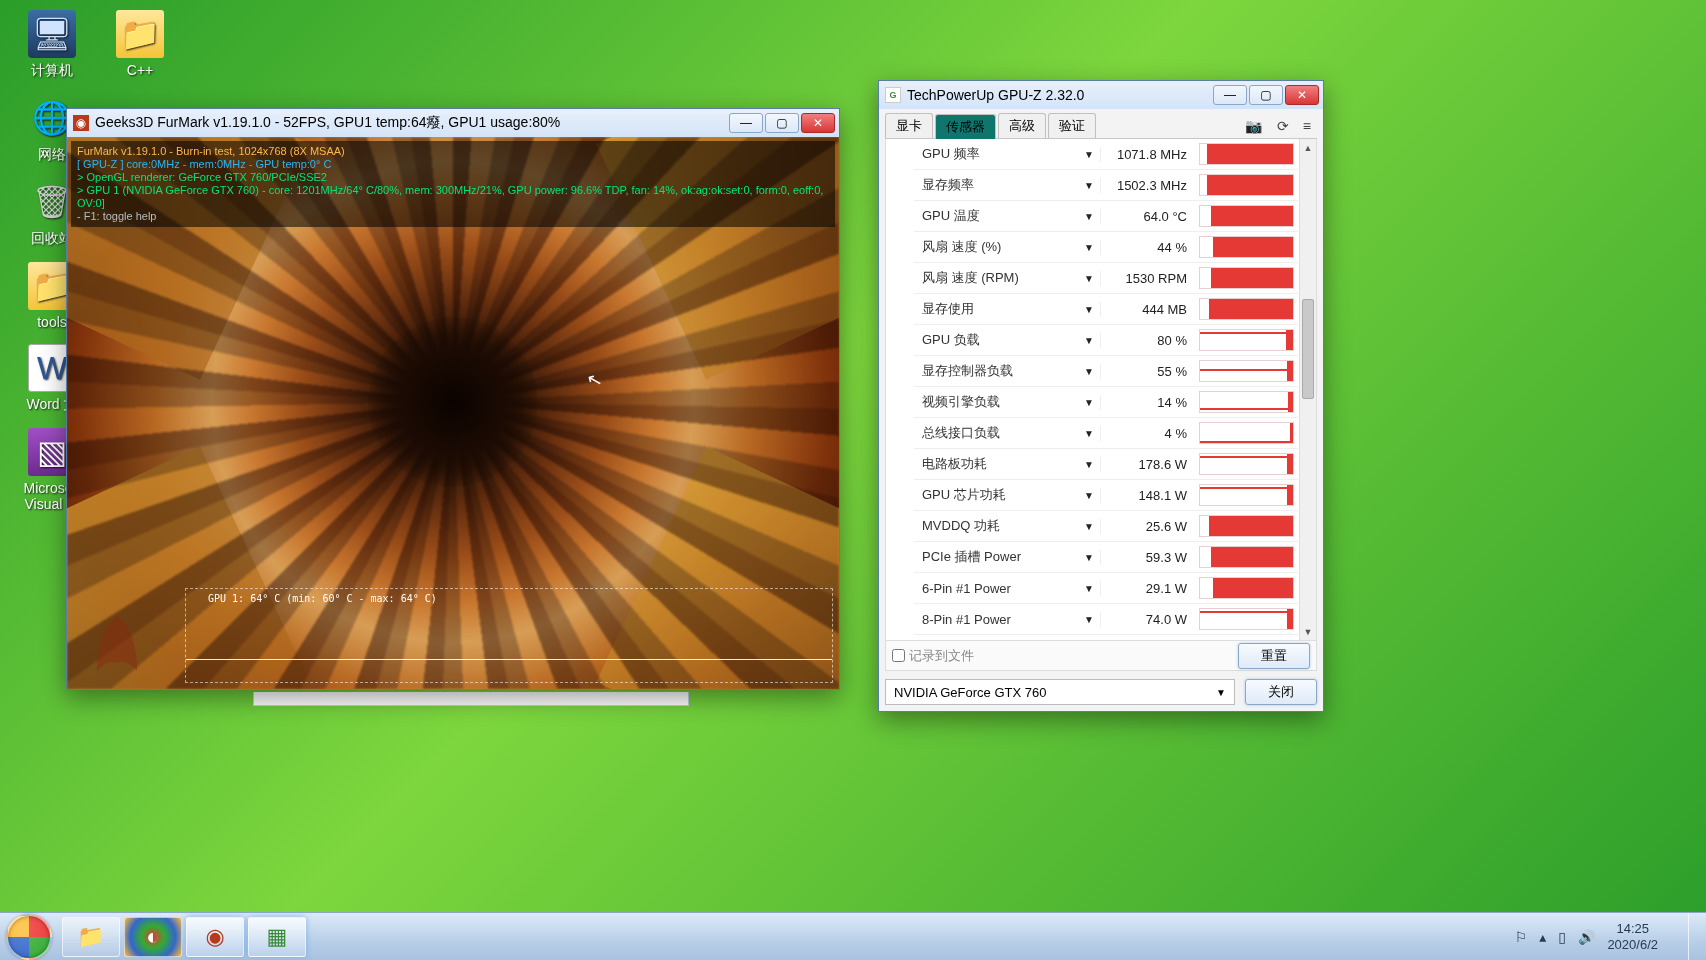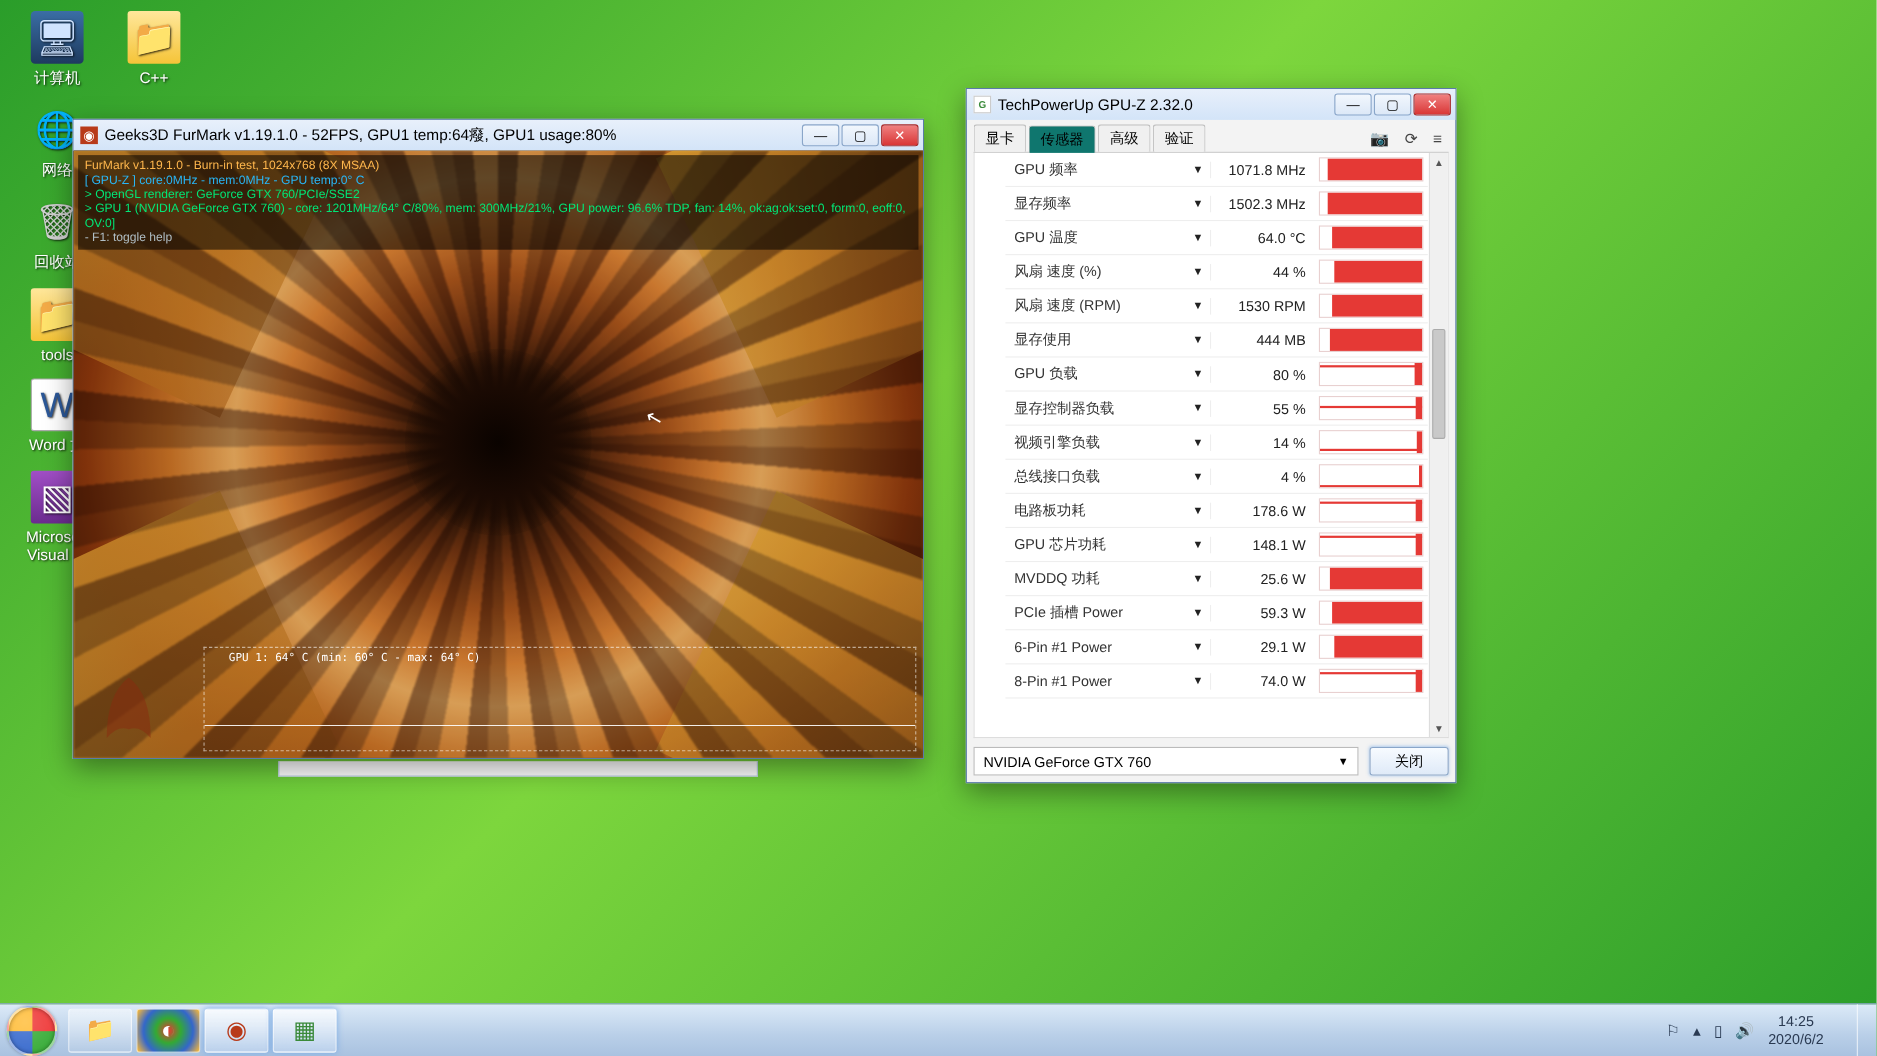--- a/index.html
+++ b/index.html
@@ -324,20 +324,25 @@
             </div>
           </div>
         </div>
       <div class="scrollbar">
         <div class="scroll-arrow up">▲</div>
         <div class="scroll-thumb"></div>
         <div class="scroll-arrow down">▼</div>
       </div>
     </div>
 
+    <div class="sensor-footer">
+      <input type="checkbox" style="">
+      <span class="flabel">记录到文件</span>
+      <button class="btn reset">重置</button>
+    </div>
 
     <div class="gpu-bottom">
       <div class="gpu-select">
         <span>NVIDIA GeForce GTX 760</span>
         <span class="dd">▼</span>
       </div>
       <button class="btn">关闭</button>
     </div>
   </div>
 </div>

